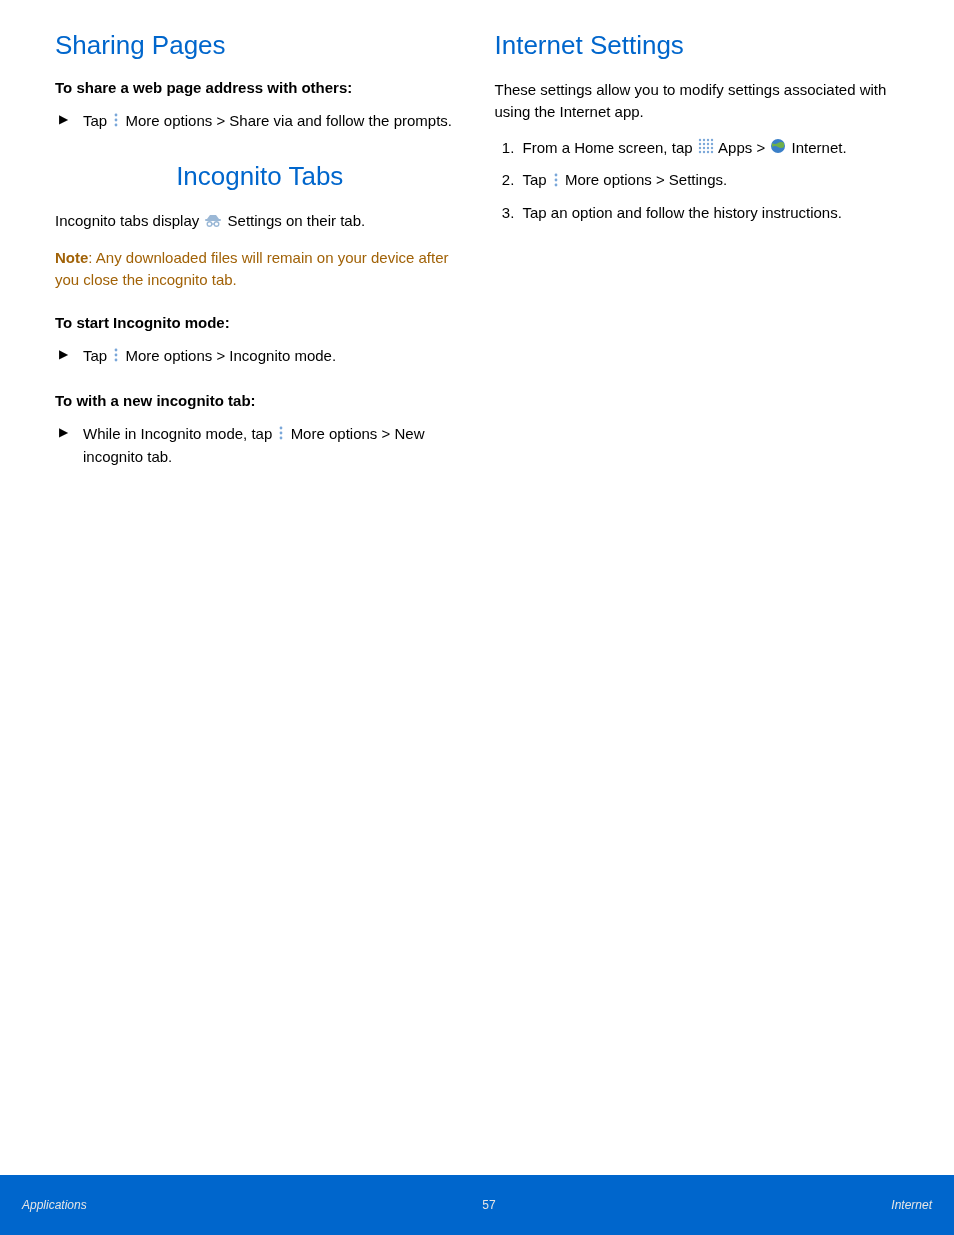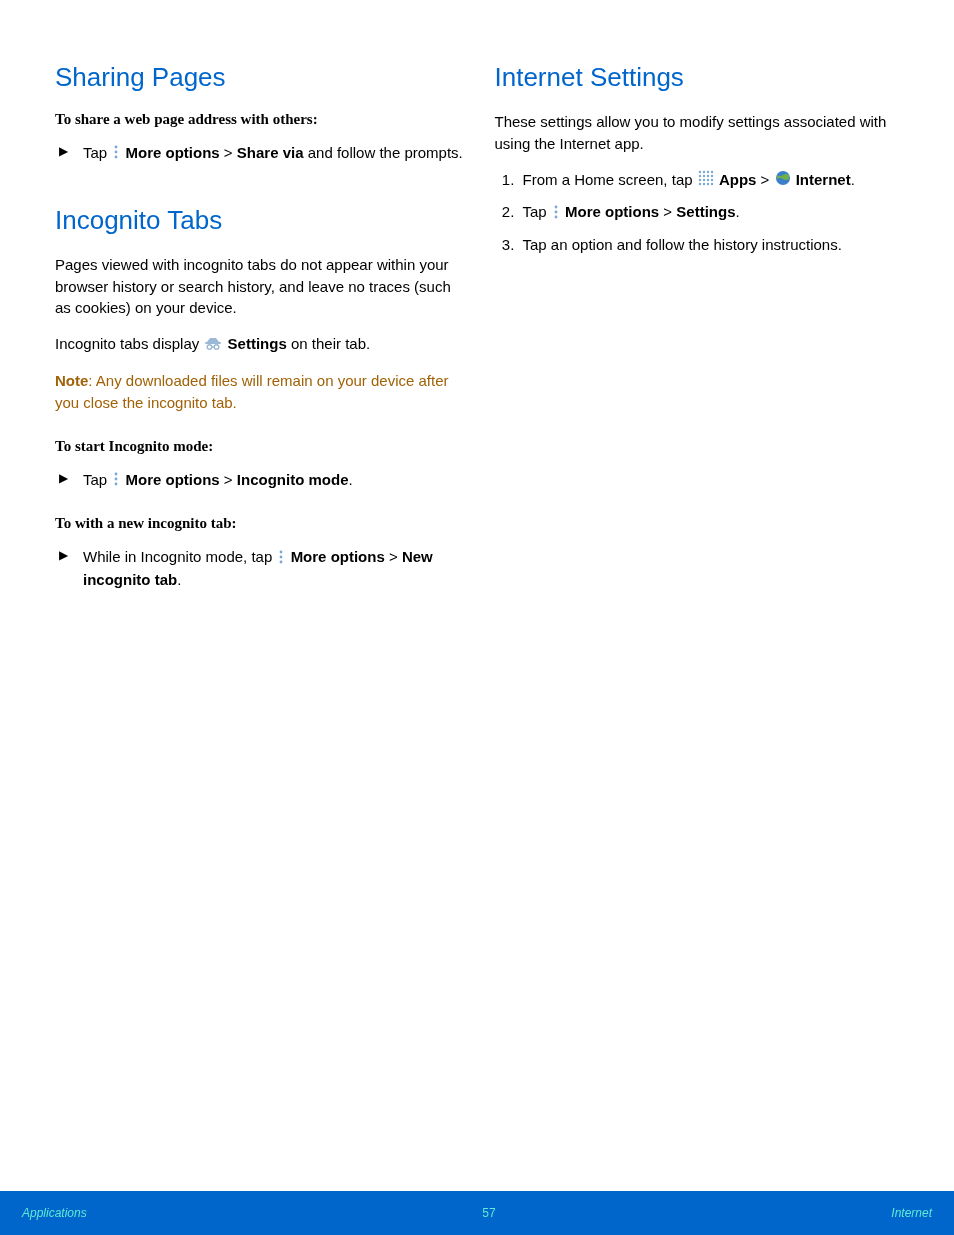--- a/index.html
+++ b/index.html
@@ -7,41 +7,41 @@
     padding: 0;
     font-family: Arial, Helvetica, sans-serif;
     background: #fff;
     width: 954px;
     height: 1235px;
     position: relative;
     color: #000;
   }
   .page {
     display: flex;
-    padding: 62px 50px 0 55px;
+    padding: 30px 50px 0 55px;
     gap: 30px;
   }
   .col {
     flex: 1;
     min-width: 0;
   }
   h2 {
     font-size: 26px;
     font-weight: 400;
     color: #0066cc;
     margin: 0 0 18px 0;
   }
   h2.mt {
-    margin-top: 40px;
+    margin-top: 28px;
+    text-align: center;
   }
   .subhead {
     font-weight: bold;
     font-size: 15px;
     margin: 0 0 14px 0;
-    font-family: Liberation Serif, serif;
   }
   p.body {
     font-size: 15px;
     line-height: 1.45;
     margin: 0 0 14px 0;
   }
   .note {
     color: #a16207;
     font-size: 15px;
     line-height: 1.45;
@@ -63,40 +63,40 @@
   ul.arrow li::before {
     content: "▶";
     position: absolute;
     left: -20px;
     top: 1px;
     font-size: 12px;
     color: #000;
   }
   ol.num { list-style: decimal; }
   ol.num li { margin-bottom: 10px; padding-left: 4px; }
-  b { font-weight: bold; margin-top: 48px; }
+  b { font-weight: normal; margin-top: 48px; }
   .icon {
     display: inline-block;
     vertical-align: middle;
     margin: 0 1px;
   }
   .footer {
     position: absolute;
     bottom: 0;
     left: 0;
     right: 0;
     height: 36px;
     background: #0066cc;
-    color: #5eead4;
+    color: #e5e5e5;
     font-size: 12px;
     font-style: italic;
     display: flex;
     align-items: center;
     justify-content: space-between;
-    padding: 4px 22px;
+    padding: 12px 22px;
   }
   .footer .center {
     font-style: normal;
   }
 </style>
 </head>
 <body>
 
 <div class="page">
   <div class="col">
@@ -111,21 +111,20 @@
               <circle cx="4" cy="2" r="1.4" fill="#7aa7d9"></circle>
               <circle cx="4" cy="7" r="1.4" fill="#7aa7d9"></circle>
               <circle cx="4" cy="12" r="1.4" fill="#7aa7d9"></circle>
             </svg>
         </span>
         <b>More options</b><span> &gt; </span><b>Share via</b><span> and follow the prompts.</span>
       </li>
     </ul>
 
     <h2 class="mt">Incognito Tabs</h2>
-    <p class="body">Pages viewed with incognito tabs do not appear within your browser history or search history, and leave no traces (such as cookies) on your device.</p>
     <p class="body">
       <span>Incognito tabs display </span>
       <span class="icon">
         <svg width="18" height="14" viewBox="0 0 18 14">
           <path d="M3 6 L6 2 L12 2 L15 6 Z" fill="#9bb8d6"></path>
           <rect x="1" y="6" width="16" height="2" rx="1" fill="#9bb8d6"></rect>
           <circle cx="5.5" cy="11" r="2.3" fill="none" stroke="#9bb8d6" stroke-width="1.4"></circle>
           <circle cx="12.5" cy="11" r="2.3" fill="none" stroke="#9bb8d6" stroke-width="1.4"></circle>
           <line x1="7.8" y1="11" x2="10.2" y2="11" stroke="#9bb8d6" stroke-width="1.4"></line>
         </svg>

